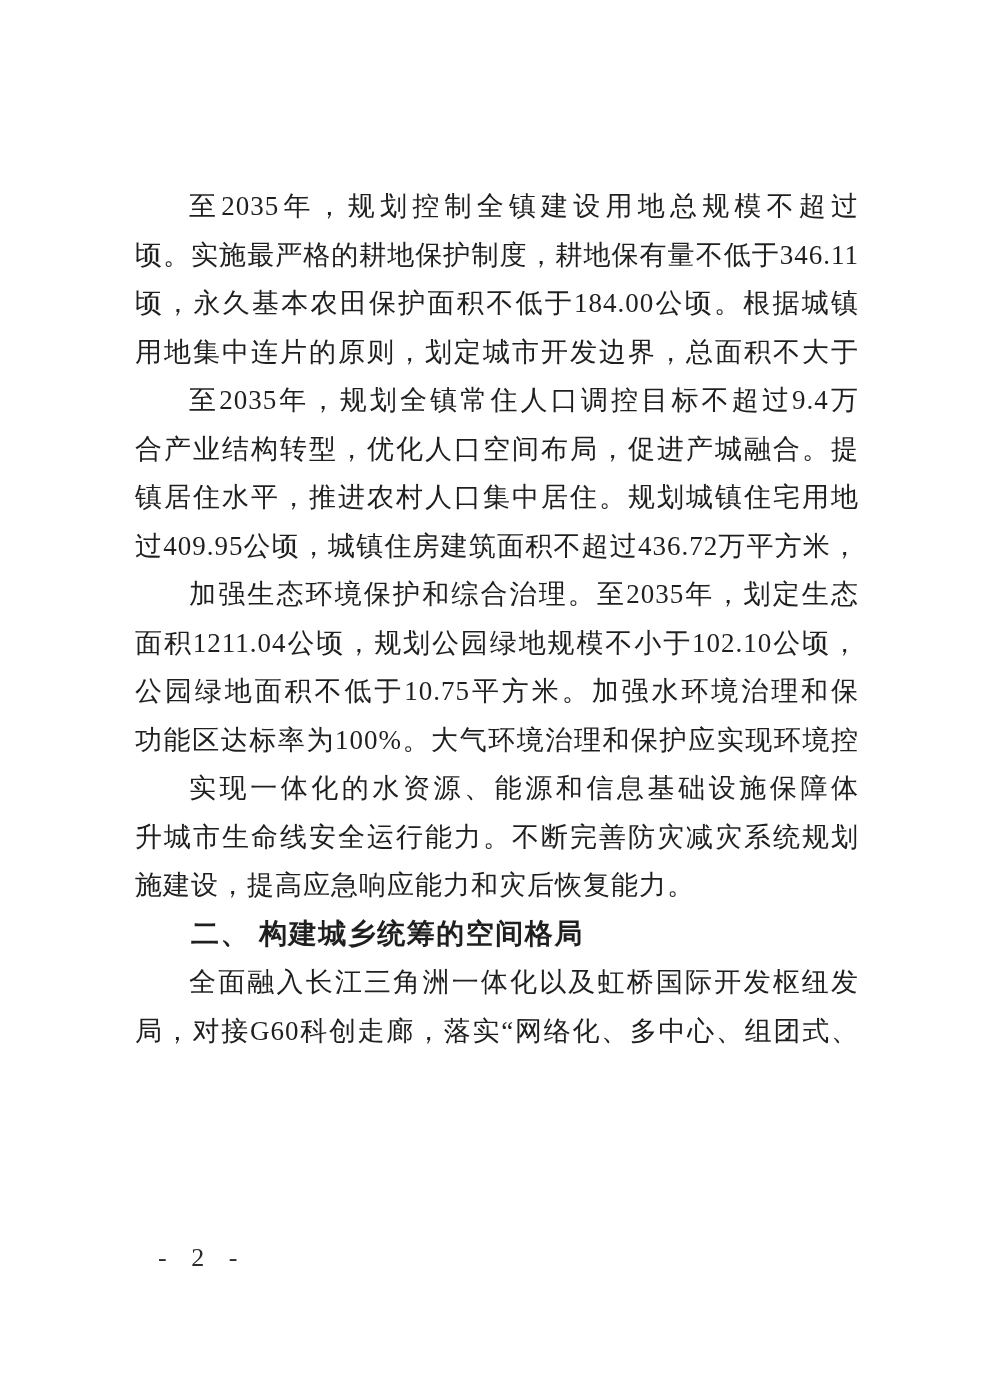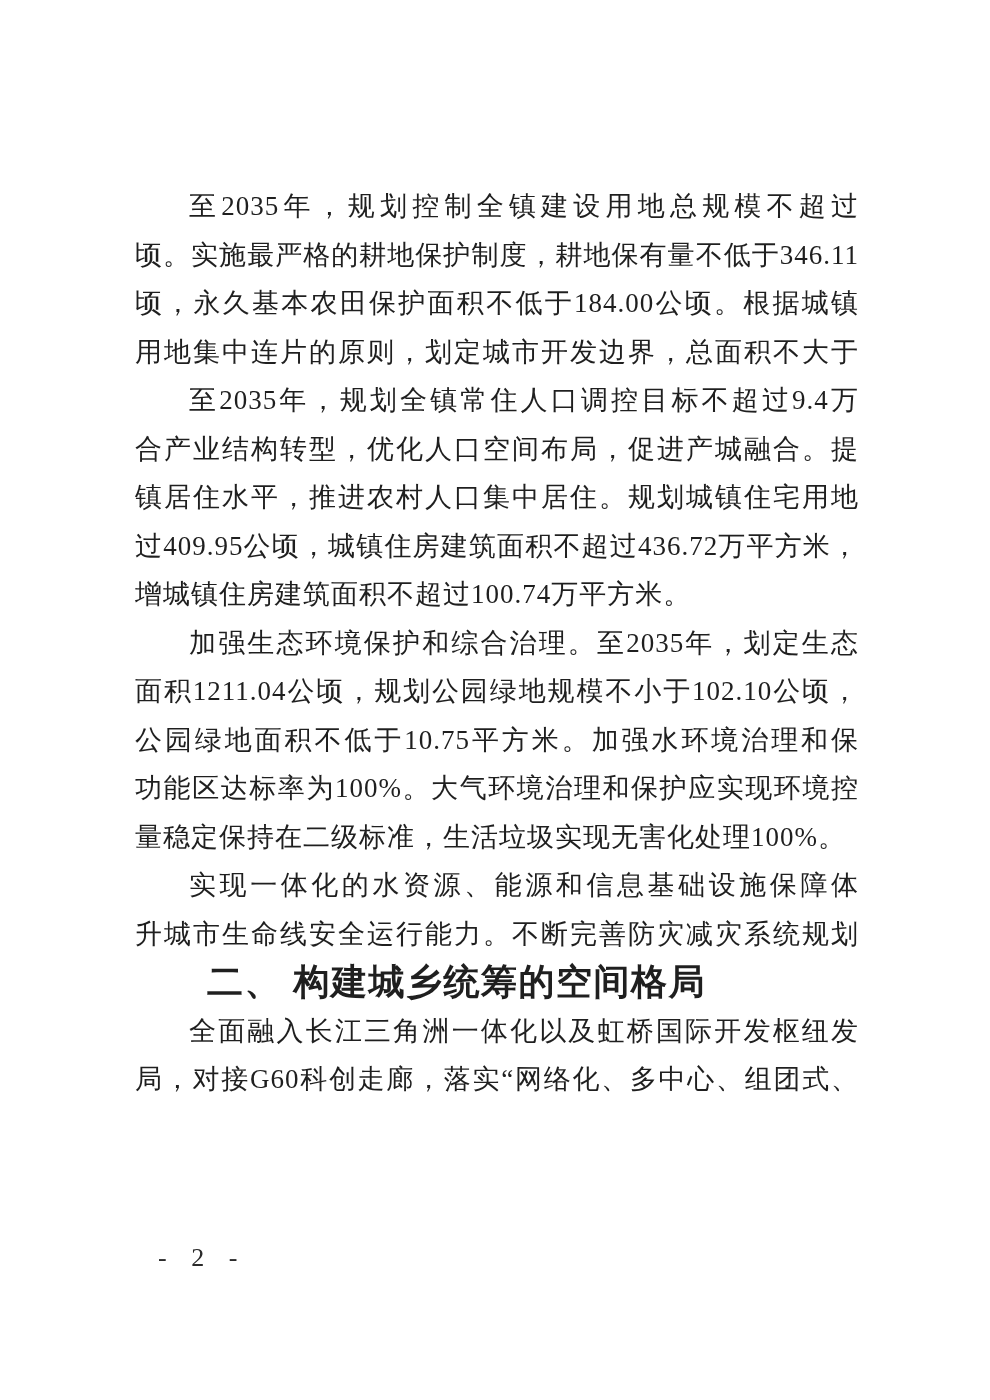--- a/index.html
+++ b/index.html
@@ -40,21 +40,21 @@
     white-space: normal;
     text-align: justify;
     text-align-last: justify;
   }
   .paragraph .line:first-child {
     text-indent: 2em;
   }
   .heading .line {
     font-family: "Liberation Sans", "DejaVu Sans", sans-serif;
     font-weight: 700;
-    font-size: 36px;
+    font-size: 28px;
     text-indent: 2em;
     letter-spacing: 1.5px;
   }
   .footer {
     position: absolute;
     left: 158px;
     top: 1240px;
     font-size: 26px;
     letter-spacing: 9px;
     line-height: 36px;
@@ -70,32 +70,31 @@
         <div class="line fill">至2035年，规划控制全镇建设用地总规模不超过1455.35公</div>
         <div class="line fill">顷。实施最严格的耕地保护制度，耕地保有量不低于346.11公</div>
         <div class="line fill">顷，永久基本农田保护面积不低于184.00公顷。根据城镇建设</div>
         <div class="line fill">用地集中连片的原则，划定城市开发边界，总面积不大于1349</div>
       </div>
       <div class="block paragraph">
         <div class="line fill">至2035年，规划全镇常住人口调控目标不超过9.4万人。结</div>
         <div class="line fill">合产业结构转型，优化人口空间布局，促进产城融合。提升城</div>
         <div class="line fill">镇居住水平，推进农村人口集中居住。规划城镇住宅用地不超</div>
         <div class="line fill">过409.95公顷，城镇住房建筑面积不超过436.72万平方米，新</div>
-        <div class="line">增城镇住房建筑面积不超过100.74万平方米。</div>
       </div>
       <div class="block paragraph">
         <div class="line fill">加强生态环境保护和综合治理。至2035年，划定生态空间</div>
         <div class="line fill">面积1211.04公顷，规划公园绿地规模不小于102.10公顷，人均</div>
         <div class="line fill">公园绿地面积不低于10.75平方米。加强水环境治理和保护，水</div>
         <div class="line fill">功能区达标率为100%。大气环境治理和保护应实现环境控制质</div>
-        <div class="line">量稳定保持在二级标准，生活垃圾实现无害化处理100%。</div>
       </div>
       <div class="block paragraph">
         <div class="line fill">实现一体化的水资源、能源和信息基础设施保障体系，提</div>
         <div class="line fill">升城市生命线安全运行能力。不断完善防灾减灾系统规划与设</div>
+        <div class="line">施建设，提高应急响应能力和灾后恢复能力。</div>
       </div>
       <div class="block heading">
         <div class="line">二、 构建城乡统筹的空间格局</div>
       </div>
       <div class="block paragraph">
         <div class="line fill">全面融入长江三角洲一体化以及虹桥国际开发枢纽发展格</div>
         <div class="line fill">局，对接G60科创走廊，落实“网络化、多中心、组团式、集约</div>
       </div>
     </div>
   <div class="footer">- 2 -</div>

